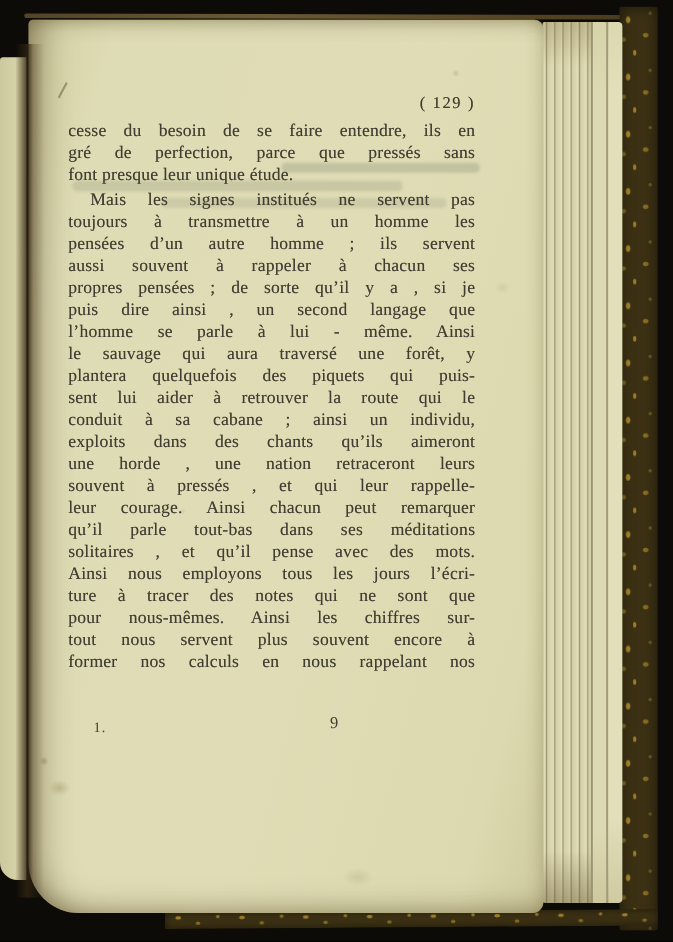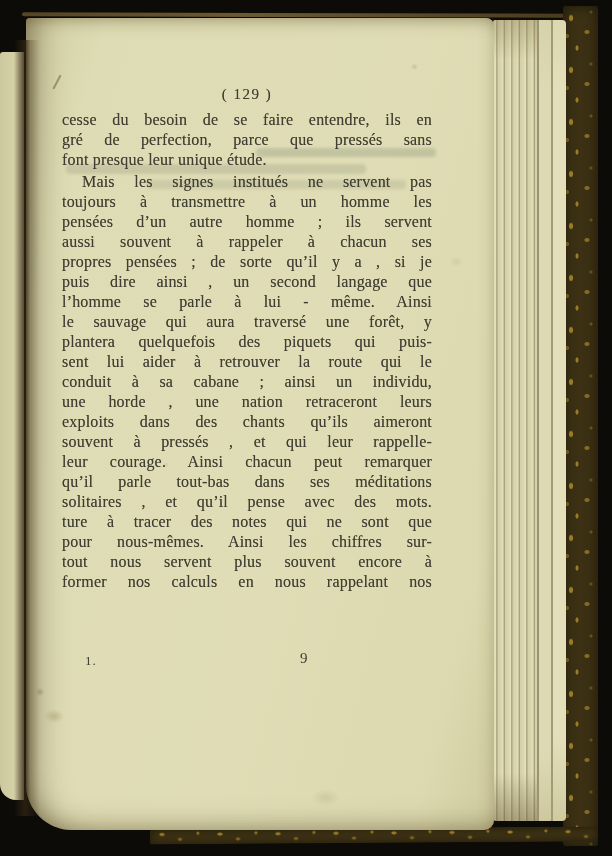--- a/index.html
+++ b/index.html
@@ -51,21 +51,21 @@
   }
   .ghost.g1{left:230px;top:130px;width:180px;}
   .ghost.g2{left:40px;top:146px;width:300px;height:10px;background:rgba(125,135,110,0.24);}
   .ghost.g3{left:120px;top:162px;width:260px;background:rgba(125,135,110,0.20);}
   
   .text-area{
     position:absolute;left:36px;top:66px;width:370px;z-index:2;
     color:var(--ink,#403d32);font-size:16px;line-height:20px;letter-spacing:0.2px;
     text-shadow:0 0 0.6px rgba(64,61,50,0.55);
   }
-  .page-header{text-align:center;font-size:15px;letter-spacing:1.5px;margin-bottom:6px;height:20px;}
+  .page-header{text-align:right;font-size:15px;letter-spacing:1.5px;margin-bottom:6px;height:20px;}
   .para .line{height:20px;overflow:hidden;text-align:justify;text-align-last:justify;}
   .para-2{margin-top:2px;}
   .para-1 .line:last-child{text-align-last:left;}
   .para-2 .line:first-child{text-indent:20px;}
   .footer-row{position:absolute;left:36px;top:632px;width:370px;height:20px;z-index:2;
     color:var(--ink,#403d32);}
   .sig-left{position:absolute;left:23px;top:3px;font-size:13px;letter-spacing:1px;}
   .sig-right{position:absolute;left:238px;top:0;font-size:15px;}
   
   .page-edges{
@@ -139,26 +139,27 @@
           <div class="line">toujours à transmettre à un homme les</div>
           <div class="line">pensées d’un autre homme ; ils servent</div>
           <div class="line">aussi souvent à rappeler à chacun ses</div>
           <div class="line">propres pensées ; de sorte qu’il y a , si je</div>
           <div class="line">puis dire ainsi , un second langage que</div>
           <div class="line">l’homme se parle à lui - même. Ainsi</div>
           <div class="line">le sauvage qui aura traversé une forêt, y</div>
           <div class="line">plantera quelquefois des piquets qui puis-</div>
           <div class="line">sent lui aider à retrouver la route qui le</div>
           <div class="line">conduit à sa cabane ; ainsi un individu,</div>
+          <div class="line">exploits dans des chants qu’ils aimeront</div>
           <div class="line">une horde , une nation retraceront leurs</div>
-          <div class="line">exploits dans des chants qu’ils aimeront</div>
           <div class="line">souvent à pressés , et qui leur rappelle-</div>
           <div class="line">leur courage. Ainsi chacun peut remarquer</div>
           <div class="line">qu’il parle tout-bas dans ses méditations</div>
           <div class="line">solitaires , et qu’il pense avec des mots.</div>
+          <div class="line">Ainsi nous employons tous les jours l’écri-</div>
           <div class="line">ture à tracer des notes qui ne sont que</div>
           <div class="line">pour nous-mêmes. Ainsi les chiffres sur-</div>
           <div class="line">tout nous servent plus souvent encore à</div>
           <div class="line">former nos calculs en nous rappelant nos</div>
         </div>
     </div>
 
     <div class="footer-row">
       <span class="sig-left">1.</span>
       <span class="sig-right">9</span>

